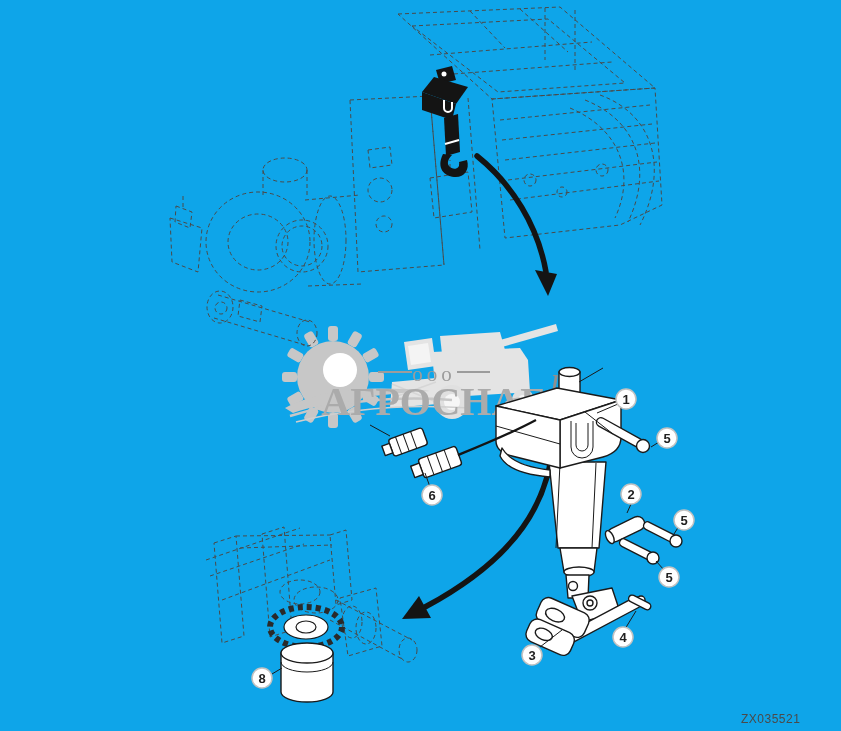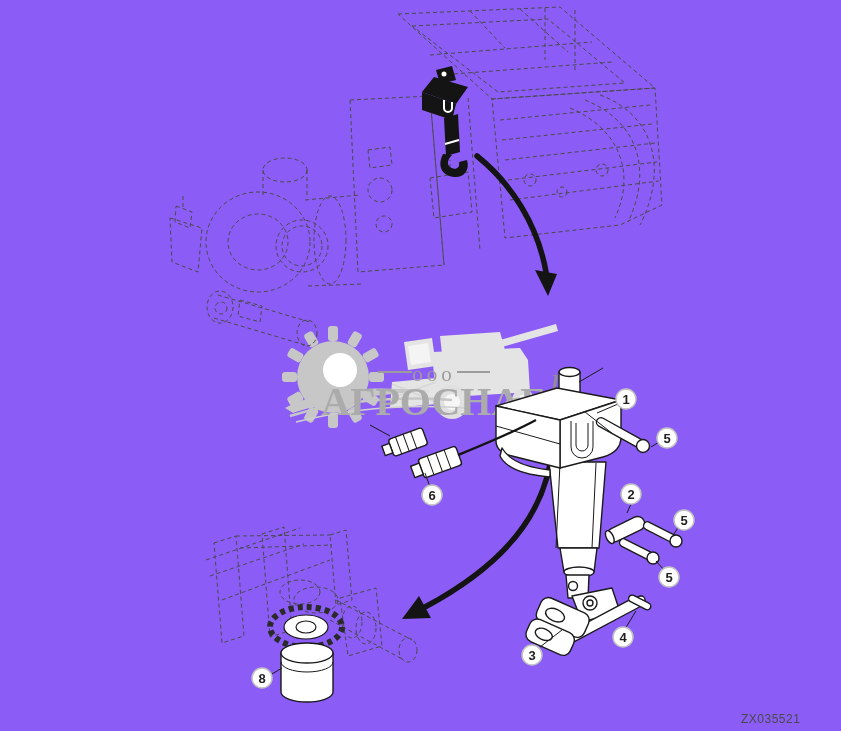--- a/index.html
+++ b/index.html
@@ -1,17 +1,17 @@
 <!DOCTYPE html>
 <html><head>
 <meta charset="utf-8">
 <style>
   html,body{margin:0;padding:0;background:#ffffff;}
   .canvas{
-    position:relative;width:841px;height:731px;background:#8b5cf6;
+    position:relative;width:841px;height:731px;background:#0ea5e9;
     overflow:hidden;font-family:"Liberation Sans",sans-serif;
   }
   .canvas svg{position:absolute;left:0;top:0;}
   .dashed{stroke:#4a4a4a;stroke-width:1;fill:none;stroke-dasharray:4 3;}
   .solid{stroke:#1a1a1a;stroke-width:1.4;fill:#ffffff;stroke-linejoin:round;}
   .thin{stroke:#1a1a1a;stroke-width:1;fill:none;}
   .blackpart{fill:#141414;stroke:none;}
   .arrow{stroke:#141414;stroke-width:5.5;fill:none;stroke-linecap:round;}
   .callout circle{fill:#ffffff;stroke:#c2c2c2;stroke-width:1.5;}
   .callout text{font:bold 13px "Liberation Sans",sans-serif;fill:#1f1f1f;text-anchor:middle;}

